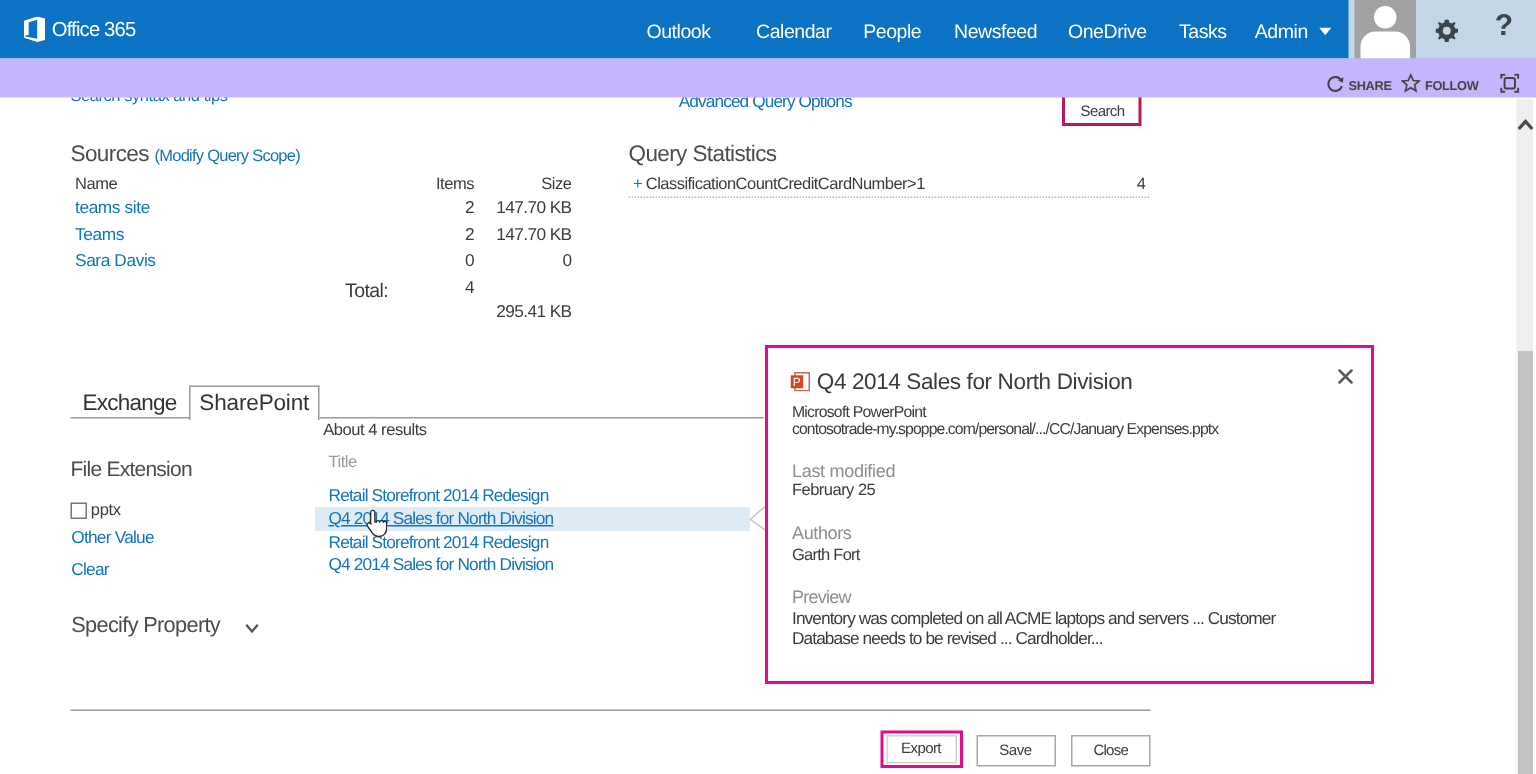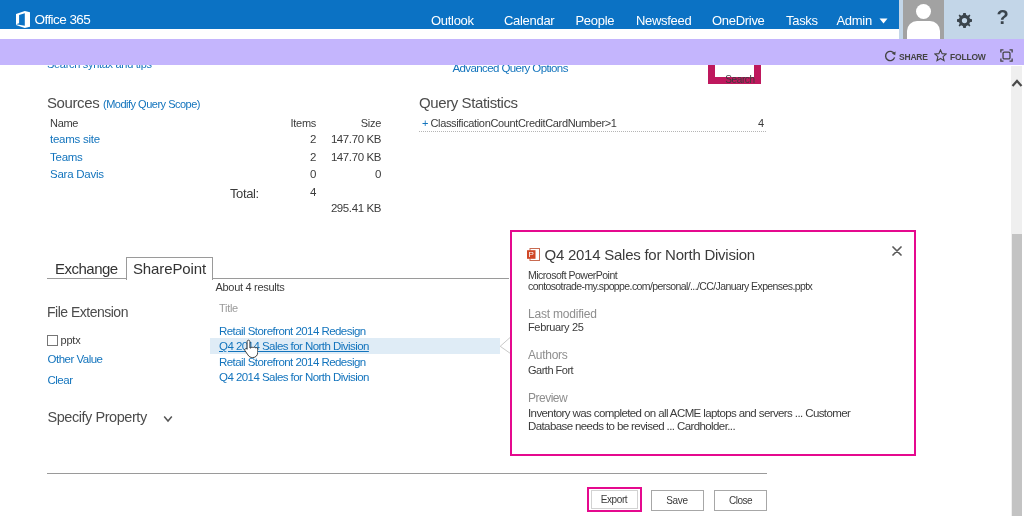--- a/index.html
+++ b/index.html
@@ -10,21 +10,21 @@
   .blue { color:#1374bd; }
   .dk { color:#3b3b3b; }
 </style>
 </head>
 <body>
 <div id="stage">
 
   <div class="abs" style="left:0;top:0;width:1024px;height:516px;z-index:1;">
     <div class="abs blue" style="left:47px;top:57.5px;font-size:11px;letter-spacing:-0.3px;">Search syntax and tips</div>
     <div class="abs blue" style="left:452.5px;top:61.5px;font-size:11.5px;letter-spacing:-0.6px;">Advanced Query Options</div>
-    <div class="abs" style="left:707.5px;top:56px;width:53px;height:28px;background:#fff;border:7px solid #be185d;">
+    <div class="abs" style="left:707.5px;top:56px;width:53px;height:28px;background:#fff;border:2px solid #be185d;">
       <span class="abs dk" style="left:0;top:11px;width:51px;text-align:center;font-size:10px;letter-spacing:-0.4px;">Search</span>
     </div>
 
     <div class="abs" style="left:47px;top:93.5px;font-size:15px;letter-spacing:-0.4px;color:#4c4c4c;">Sources <span class="blue" style="font-size:11px;letter-spacing:-0.5px;">(Modify Query Scope)</span></div>
     <div class="abs dk" style="left:50px;top:116.5px;font-size:11px;letter-spacing:-0.3px;">Name</div>
     <div class="abs dk" style="left:216px;top:116.5px;width:100px;text-align:right;font-size:11px;letter-spacing:-0.3px;">Items</div>
     <div class="abs dk" style="left:281px;top:116.5px;width:100px;text-align:right;font-size:11px;letter-spacing:-0.3px;">Size</div>
 
     <div class="abs blue" style="left:50px;top:133px;font-size:11.5px;letter-spacing:-0.25px;">teams site</div>
     <div class="abs dk" style="left:216px;top:133px;width:100px;text-align:right;font-size:11.5px;letter-spacing:-0.4px;">2</div>
@@ -115,21 +115,21 @@
     <div class="abs" style="left:18px;top:118px;font-size:12px;letter-spacing:-0.25px;color:#8e8e8e;">Authors</div>
     <div class="abs dk" style="left:18px;top:133.5px;font-size:11px;letter-spacing:-0.5px;">Garth Fort</div>
     <div class="abs" style="left:18px;top:161px;font-size:12px;letter-spacing:-0.5px;color:#8e8e8e;">Preview</div>
     <div class="abs dk" style="left:18px;top:176.5px;font-size:11.5px;letter-spacing:-0.6px;line-height:13px;white-space:nowrap;">Inventory was completed on all ACME laptops and servers ... Customer<br>Database needs to be revised ... Cardholder...</div>
   </div>
 
   <svg class="abs" style="left:242.5px;top:339px;z-index:4;" width="15" height="19" viewBox="0 0 15 19">
     <path d="M5.5 1.2 C6.3 1.2 6.9 1.8 6.9 2.6 L6.9 9.0 L7.8 9.1 C7.9 8.5 8.4 8.1 9.0 8.1 C9.5 8.1 9.9 8.4 10.1 8.8 C10.3 8.4 10.8 8.1 11.3 8.1 C11.9 8.1 12.4 8.5 12.6 9.0 C12.8 8.8 13.2 8.6 13.6 8.6 C14.3 8.6 14.8 9.2 14.8 10.0 L14.8 13.2 C14.8 16.3 12.7 18.6 9.7 18.6 C7.5 18.6 6.1 17.7 4.9 15.9 L2.0 11.7 C1.6 11.0 1.7 10.2 2.3 9.8 C2.9 9.4 3.7 9.6 4.2 10.2 L4.1 10.2 L4.1 2.6 C4.1 1.8 4.7 1.2 5.5 1.2 Z" fill="#fff" stroke="#2b2b2b" stroke-width="0.9"></path>
   </svg>
 
-  <div class="abs" style="left:0;top:0;width:1024px;height:29px;background:#0b72c4;z-index:5;">
+  <div class="abs" style="left:0;top:0;width:1024px;height:39px;background:#0b72c4;z-index:5;">
     <svg class="abs" style="left:15.5px;top:11px;" width="14" height="17" viewBox="0 0 14 17">
       <path fill-rule="evenodd" fill="#fff" d="M0 2.9 L8.8 0 L14 1.3 L14 15.7 L8.8 17 L0 14.1 L0 13.2 L8.8 14.8 L8.8 2.2 L3.1 3.9 L3.1 12.2 L0 13.2 Z"></path>
     </svg>
     <div class="abs" style="left:34.5px;top:12px;font-size:13.5px;letter-spacing:-0.55px;color:#fff;">Office 365</div>
     <div class="abs" style="left:431px;top:12.5px;font-size:13px;letter-spacing:-0.3px;color:#fff;">Outlook</div>
     <div class="abs" style="left:504px;top:12.5px;font-size:13px;letter-spacing:-0.3px;color:#fff;">Calendar</div>
     <div class="abs" style="left:575.5px;top:12.5px;font-size:13px;letter-spacing:-0.3px;color:#fff;">People</div>
     <div class="abs" style="left:636px;top:12.5px;font-size:13px;letter-spacing:-0.3px;color:#fff;text-align:right;">Newsfeed</div>
     <div class="abs" style="left:712px;top:12.5px;font-size:13px;letter-spacing:-0.3px;color:#fff;">OneDrive</div>
     <div class="abs" style="left:786px;top:12.5px;font-size:13px;letter-spacing:-0.3px;color:#fff;">Tasks</div>

